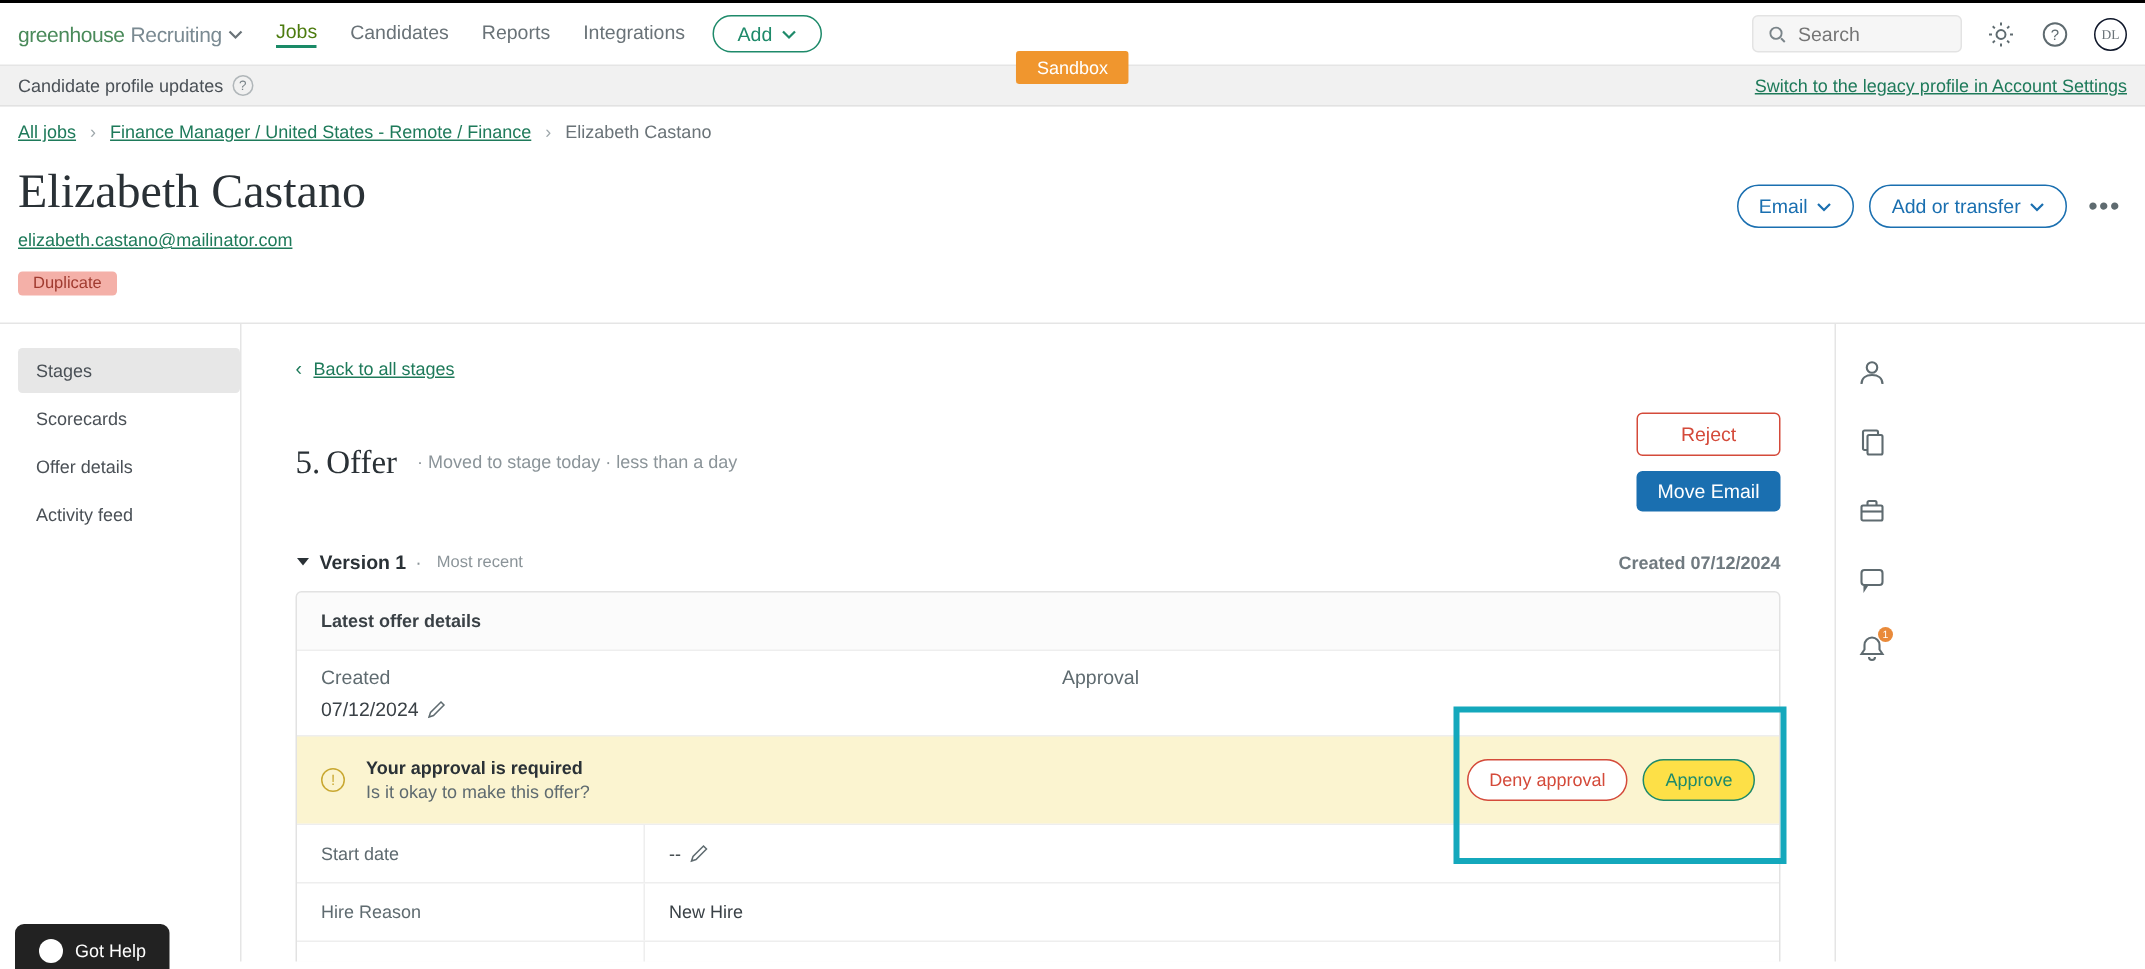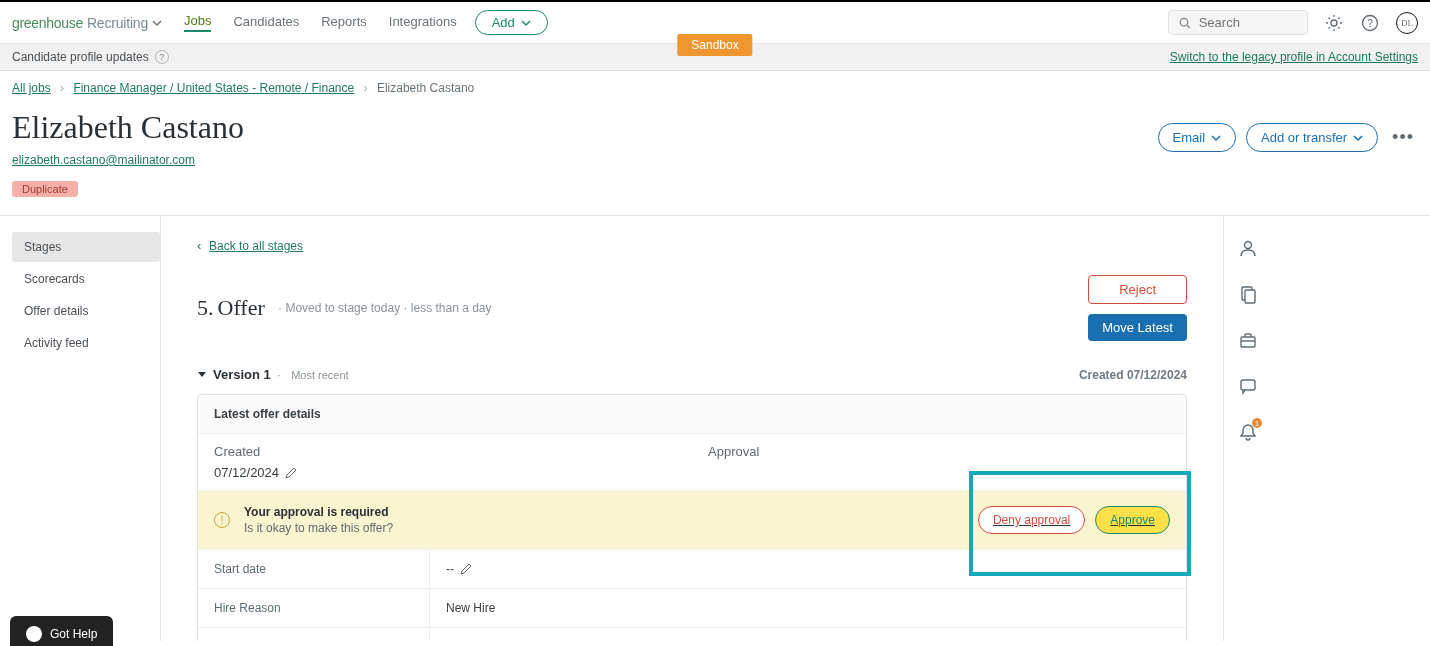--- a/index.html
+++ b/index.html
@@ -311,21 +311,21 @@
   display: flex;
   align-items: center;
   justify-content: center;
   font-size: 10px;
   color: #c9a832;
   margin-right: 14px;
   flex-shrink: 0;
 }
 .banner-text .title { font-weight: 600; font-size: 12px; color: #2a3136; }
 .banner-text .sub { font-size: 12px; color: #5f6b70; margin-top: 2px; }
-.banner-actions { margin-left: auto; display: flex; gap: 10px; text-decoration: underline; }
+.banner-actions { margin-left: auto; display: flex; gap: 10px; }
 .btn-deny {
   border: 1px solid #d44a3a;
   color: #d44a3a;
   background: #fff;
   border-radius: 18px;
   padding: 6px 14px;
   font-size: 12px;
   cursor: pointer;
 }
 .btn-approve {
@@ -522,21 +522,21 @@
     </div>
 
     <div class="stage-header">
       <span class="stage-title">5.</span>
       <span class="stage-title" style="margin-left:4px;">Offer</span>
       <span class="stage-meta">
         &nbsp;·&nbsp;<span>Moved to stage today</span>&nbsp;·&nbsp;<span>less than a day</span>
       </span>
       <div class="stage-actions">
         <button class="btn-reject">Reject</button>
-        <button class="btn-move">Move Latest</button>
+        <button class="btn-move">Move Email</button>
       </div>
     </div>
 
     <div class="version-row">
       <div class="version-title">
         <svg width="10" height="10" viewBox="0 0 10 10">
             <path d="M1 2l4 5 4-5z" fill="#2a3136"></path>
           </svg>
         <span>Version 1</span>
       </div>

